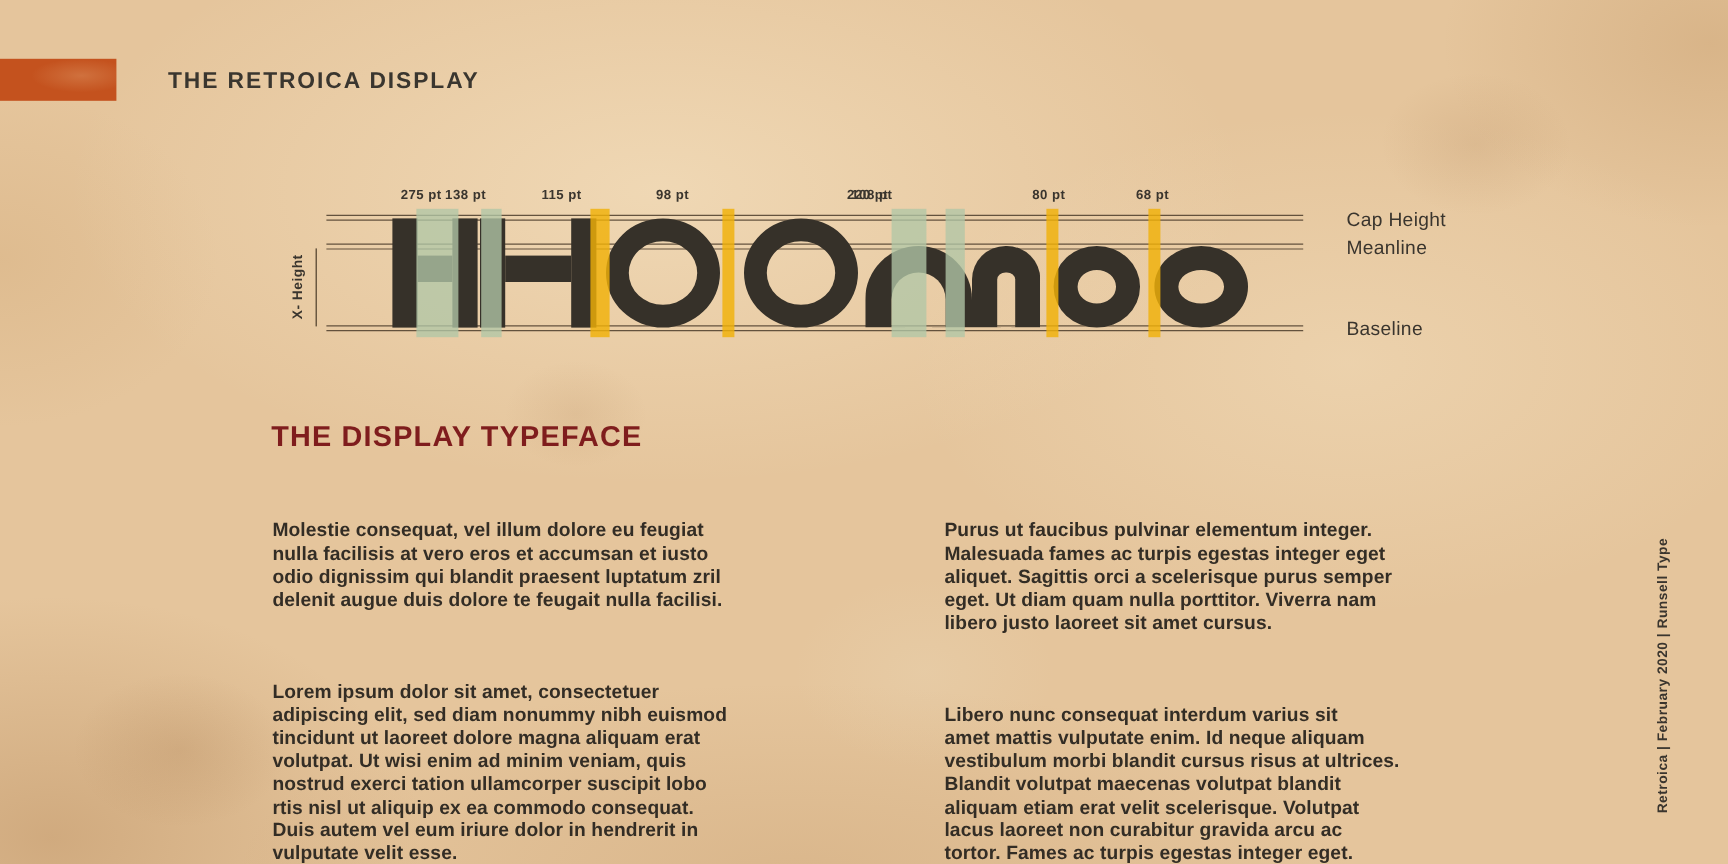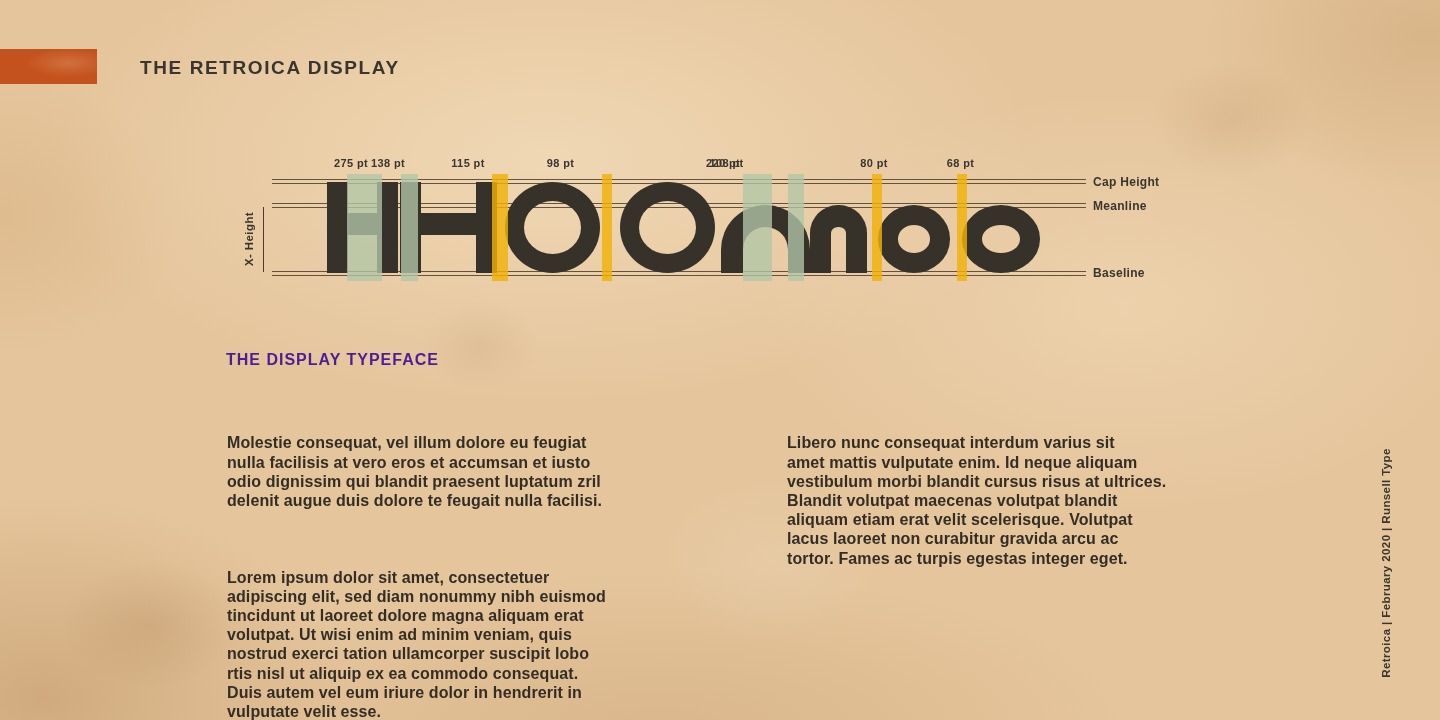--- a/index.html
+++ b/index.html
@@ -27,21 +27,21 @@
     background:#c4521e;
     background-image:radial-gradient(ellipse 60px 20px at 70% 40%, rgba(230,170,120,0.35), rgba(230,170,120,0) 70%);
   }
   .poster-title{ position:absolute; left:140px; top:57px; font-size:19px; font-weight:bold;
     letter-spacing:1.6px; color:#3a362f; }
 
   
   .guide{ position:absolute; left:272px; width:814px; height:5px;
     border-top:1px solid rgba(75,60,42,0.85); border-bottom:1px solid rgba(75,60,42,0.85); }
   .guide.cap{ top:179px; } .guide.mean{ top:203px; } .guide.base{ top:271px; }
-  .metric-label{ position:absolute; left:1093px; font-size:12px; font-weight:bold;
+  .metric-label{ position:absolute; left:1122px; font-size:16px; font-weight:normal;
     color:#3a352e; letter-spacing:0.3px; }
   .metric-label.cap{ top:175px; } .metric-label.mean{ top:199px; } .metric-label.base{ top:266px; }
 
   .xheight-rule{ position:absolute; left:263px; top:207px; width:1px; height:65px; background:#4b3c2a; }
   .xheight-label{ position:absolute; left:249px; top:239px; transform:translate(-50%,-50%) rotate(-90deg);
     font-size:11.5px; font-weight:bold; color:#3a352e; letter-spacing:0.4px; white-space:nowrap; }
 
   .glyph{ position:absolute; }
   .cap-glyph{ top:181.5px; height:91px; }
   .low-glyph{ top:205px; height:67.5px; }
@@ -52,22 +52,22 @@
   .glyph-o{ border:20px solid #363129; border-radius:50%; }
 
   .size-bar{ position:absolute; top:174px; height:107px; }
   .size-bar.green{ background:rgba(177,199,167,0.78); }
   .size-bar.yellow{ background:rgba(240,177,8,0.82); }
 
   .size-label{ position:absolute; top:157px; transform:translateX(-50%);
     font-size:11px; font-weight:bold; color:#3a352e; letter-spacing:0.4px; white-space:nowrap; }
 
   
-  .section-heading{ position:absolute; left:226px; top:351px; font-size:16px; font-weight:bold;
-    letter-spacing:1px; color:#4c1d95; }
+  .section-heading{ position:absolute; left:226px; top:351px; font-size:24px; font-weight:bold;
+    letter-spacing:1px; color:#7f1d1d; }
   .body-col{ position:absolute; top:395px; font-size:16px; font-weight:bold; line-height:19.2px;
     letter-spacing:0.1px; color:#332d25; white-space:pre; }
   .body-col .para + .para{ margin-top:19px; }
   .col-1{ left:227px; width:430px; }
   .col-2{ left:787px; width:410px; }
 
   .side-credit{ position:absolute; left:1386px; top:563px;
     transform:translate(-50%,-50%) rotate(-90deg);
     font-size:11.5px; font-weight:bold; color:#3a352e; letter-spacing:0.4px; white-space:nowrap; }
 </style>
@@ -140,20 +140,25 @@
 adipiscing elit, sed diam nonummy nibh euismod
 tincidunt ut laoreet dolore magna aliquam erat
 volutpat. Ut wisi enim ad minim veniam, quis
 nostrud exerci tation ullamcorper suscipit lobo
 rtis nisl ut aliquip ex ea commodo consequat.
 Duis autem vel eum iriure dolor in hendrerit in
 vulputate velit esse.</div>
 </div>
 
 <div class="body-col col-2">
+  <div class="para">Purus ut faucibus pulvinar elementum integer.
+Malesuada fames ac turpis egestas integer eget
+aliquet. Sagittis orci a scelerisque purus semper
+eget. Ut diam quam nulla porttitor. Viverra nam
+libero justo laoreet sit amet cursus.</div>
   <div class="para">Libero nunc consequat interdum varius sit
 amet mattis vulputate enim. Id neque aliquam
 vestibulum morbi blandit cursus risus at ultrices.
 Blandit volutpat maecenas volutpat blandit
 aliquam etiam erat velit scelerisque. Volutpat
 lacus laoreet non curabitur gravida arcu ac
 tortor. Fames ac turpis egestas integer eget.</div>
 </div>
 
 <div class="side-credit">Retroica | February 2020 | Runsell Type</div>

